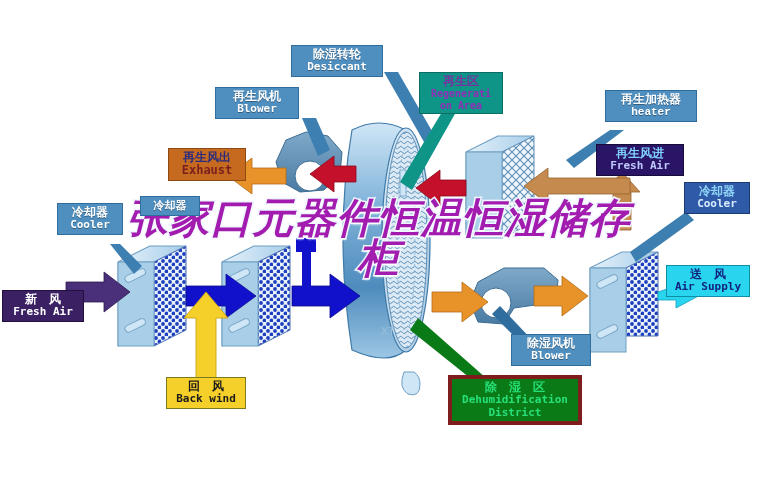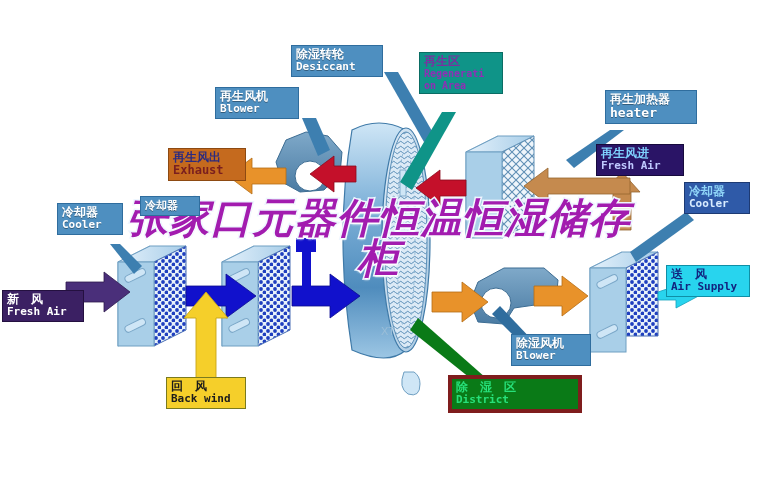--- a/index.html
+++ b/index.html
@@ -1,33 +1,33 @@
 <!DOCTYPE html>
 <html><head>
 <meta charset="utf-8">
 <style>
   html,body{margin:0;padding:0;background:#fff;}
   #stage{position:relative;width:757px;height:488px;background:#ffffff;overflow:hidden;
          font-family:"Liberation Sans",sans-serif;}
   svg.layer{position:absolute;left:0;top:0;width:757px;height:488px;}
 
   
-  .lbl{position:absolute;box-sizing:border-box;line-height:1.12;
+  .lbl{position:absolute;box-sizing:border-box;text-align:center;line-height:1.12;
        padding:2px 4px;white-space:nowrap;}
   .lbl .cn{display:block;font-family:"DejaVu Sans",sans-serif;font-weight:700;}
   .lbl .en{display:block;font-family:"DejaVu Sans Mono","Liberation Mono",monospace;font-weight:700;}
 
   
   .sty-blue{background:#4e8fc0;border:1px solid #2f6d9e;color:#ffffff;
             text-shadow:0 1px 0 rgba(0,0,0,.35);}
   
   .sty-orange{background:#c56a1e;border:1px solid #8d4a12;color:#2b2b80;}
   .sty-orange .en{color:#7a1f1f;}
   
-  .sty-teal{background:#0f9488;border:1px solid #0a6d64;color:#7b2fa0;}
+  .sty-teal{background:#0f9488;border:1px solid #0a6d64;color:#7b2fa0;margin-top:20px;}
   .sty-teal .en{color:#8f2fb5;}
   
   .sty-purple{background:#2a1466;border:1px solid #170a3d;color:#7fd2ff;}
   .sty-purple .en{color:#bfc9ff;}
   
   .sty-navy{background:#3b2063;border:1px solid #241040;color:#ffffff;}
   .sty-navy .en{color:#ffffff;}
   
   .sty-yellow{background:#f5cf2a;border:1px solid #7a7a1e;color:#1b1b1b;}
   .sty-yellow .en{color:#1b1b1b;}
@@ -248,21 +248,21 @@
   </div>
 
   <div class="lbl sty-teal" style="left:419px;top:52px;width:84px;font-size:12px;">
     <span class="cn">再生区</span>
     <span class="en" style="font-size:10px;">Regenerati</span>
     <span class="en" style="font-size:10px;">on Area</span>
   </div>
 
   <div class="lbl sty-blue" style="left:605px;top:90px;width:92px;font-size:12px;">
     <span class="cn">再生加热器</span>
-    <span class="en" style="font-size:13px;">heater</span>
+    <span class="en" style="font-size:11px;font-family:Liberation Mono, monospace;">heater</span>
   </div>
 
   <div class="lbl sty-purple" style="left:596px;top:144px;width:88px;font-size:12px;">
     <span class="cn">再生风进</span>
     <span class="en" style="font-size:11px;">Fresh Air</span>
   </div>
 
   <div class="lbl sty-cooler" style="left:684px;top:182px;width:66px;font-size:12px;">
     <span class="cn">冷却器</span>
     <span class="en" style="font-size:11px;">Cooler</span>
@@ -287,20 +287,21 @@
     <span class="en" style="font-size:11px;">Back wind</span>
   </div>
 
   <div class="lbl sty-blue" style="left:511px;top:334px;width:80px;font-size:12px;">
     <span class="cn">除湿风机</span>
     <span class="en" style="font-size:11px;">Blower</span>
   </div>
 
   <div class="lbl sty-green" style="left:448px;top:375px;width:134px;font-size:12px;">
     <span class="cn">除　湿　区</span>
+    <span class="en" style="font-size:11px;">Dehumidification</span>
     <span class="en" style="font-size:11px;">District</span>
   </div>
 
   <div class="lbl sty-cyan" style="left:666px;top:265px;width:84px;font-size:12px;">
     <span class="cn">送　风</span>
     <span class="en" style="font-size:11px;">Air Supply</span>
   </div>
 
 </div>
 

